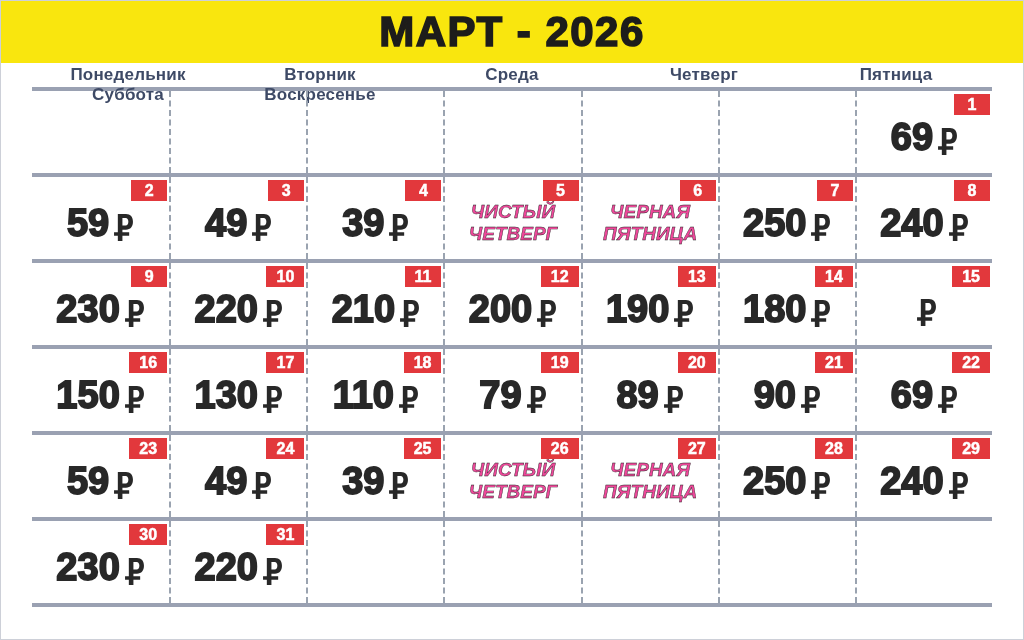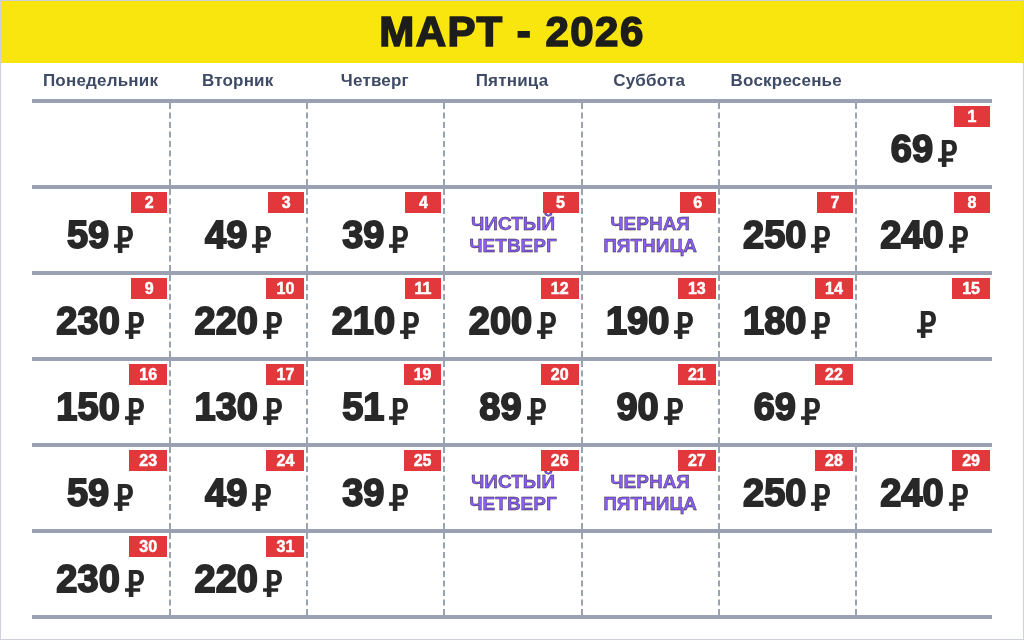--- a/index.html
+++ b/index.html
@@ -10,22 +10,22 @@
   }
   .title-bar{
     height:62px;background:var(--header-bg,#F9E60E);
     display:flex;align-items:center;justify-content:center;
   }
   .page-title{
     margin:0;font-size:42px;font-weight:900;letter-spacing:1.5px;
     color:var(--title-text,#1D1D1B);-webkit-text-stroke:1.6px var(--title-text,#1D1D1B);
   }
   .weekday-row{
-    display:grid;grid-template-columns:repeat(7,1fr);
-    height:20px;align-items:center;margin:8px 31px;
+    display:grid;grid-template-columns:repeat(5,1fr);
+    height:20px;align-items:center;margin:2px 31px;
   }
   .weekday{
     text-align:center;font-size:17px;font-weight:bold;
     color:var(--weekday-text,#3E4A66);letter-spacing:.2px;
   }
   #calendar{margin:0 31px;}
   .week{
     display:grid;grid-template-columns:repeat(7,1fr);
     border-top:4px solid var(--grid-line,#9AA1B2);height:82px;
   }
@@ -46,35 +46,36 @@
   .price-num{
     font-size:38px;line-height:.8;font-weight:900;letter-spacing:0;
     color:var(--price-text,#282828);-webkit-text-stroke:1.8px var(--price-text,#282828);
   }
   .ruble{
     width:21px;height:27px;margin-left:4px;position:relative;bottom:-3px;
     color:var(--price-text,#282828);display:inline-block;
   }
   .ruble svg{display:block;width:100%;height:100%;}
   .special-label{
-    font-size:19px;font-weight:800;line-height:1.15;
-    text-align:center;color:#8b5cf6;max-width:118px;
+    font-size:19px;font-weight:800;font-style:italic;line-height:1.15;
+    text-align:center;color:#ec4899;max-width:118px;
     -webkit-text-stroke:.4px #1f1f1f;
   }
 </style>
 </head>
 <body>
 
 <div class="page">
   <header class="title-bar">
     <h1 class="page-title">МАРТ - 2026</h1>
   </header>
   <div class="weekday-row" id="weekdayRow">
       <div class="weekday">Понедельник</div>
       <div class="weekday">Вторник</div>
+      <div class="weekday">Среда</div>
       <div class="weekday">Четверг</div>
       <div class="weekday">Пятница</div>
       <div class="weekday">Суббота</div>
       <div class="weekday">Воскресенье</div>
     </div>
   <div id="calendar">
       <div class="week">
         <div class="cell"></div>
         <div class="cell"></div>
         <div class="cell"></div>
@@ -253,23 +254,34 @@
           <div class="price">
             <span class="price-num">130</span>
             <span class="ruble">
               <svg viewBox="0 0 74 100" xmlns="http://www.w3.org/2000/svg">
                 <path fill="currentColor" fill-rule="evenodd" d="M16 0 H46 C63 0 72 11 72 29 C72 47 63 58 46 58 H33 V68 H58 V81 H33 V100 H16 V81 H2 V68 H16 Z M33 15 H45 C51 15 55 20 55 29 C55 38 51 43 45 43 H33 Z"></path>
               </svg>
             </span>
           </div>
         </div>
         <div class="cell">
+          <div class="badge">18</div>
+          <div class="price">
+            <span class="price-num">110</span>
+            <span class="ruble">
+              <svg viewBox="0 0 74 100" xmlns="http://www.w3.org/2000/svg">
+                <path fill="currentColor" fill-rule="evenodd" d="M16 0 H46 C63 0 72 11 72 29 C72 47 63 58 46 58 H33 V68 H58 V81 H33 V100 H16 V81 H2 V68 H16 Z M33 15 H45 C51 15 55 20 55 29 C55 38 51 43 45 43 H33 Z"></path>
+              </svg>
+            </span>
+          </div>
+        </div>
+        <div class="cell">
           <div class="badge">19</div>
           <div class="price">
-            <span class="price-num">51</span>
+            <span class="price-num">79</span>
             <span class="ruble">
               <svg viewBox="0 0 74 100" xmlns="http://www.w3.org/2000/svg">
                 <path fill="currentColor" fill-rule="evenodd" d="M16 0 H46 C63 0 72 11 72 29 C72 47 63 58 46 58 H33 V68 H58 V81 H33 V100 H16 V81 H2 V68 H16 Z M33 15 H45 C51 15 55 20 55 29 C55 38 51 43 45 43 H33 Z"></path>
               </svg>
             </span>
           </div>
         </div>
         <div class="cell">
           <div class="badge">20</div>
           <div class="price">

